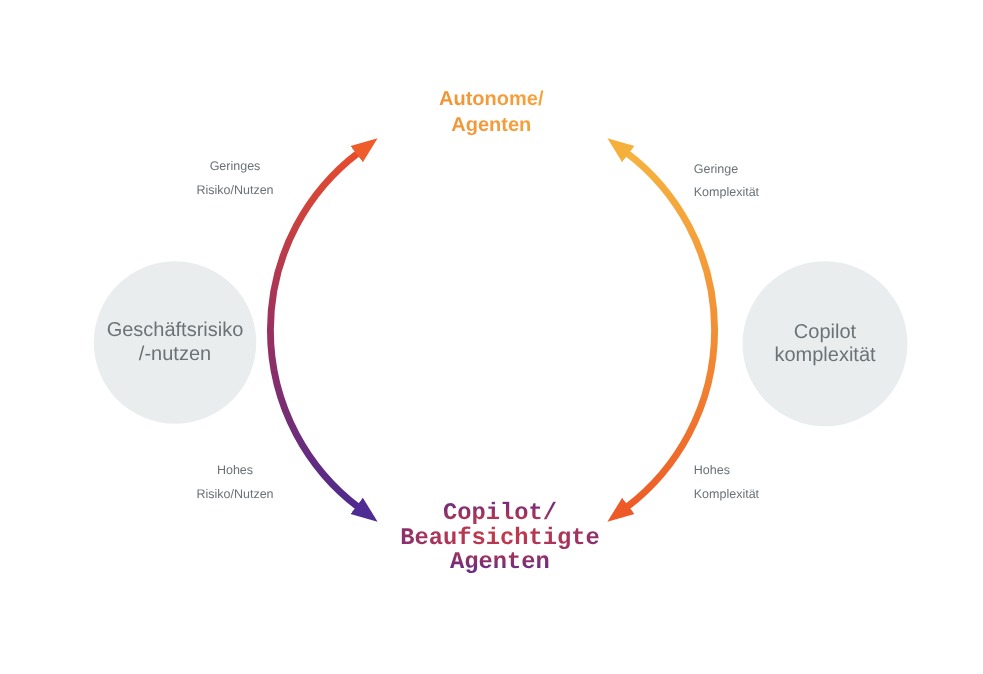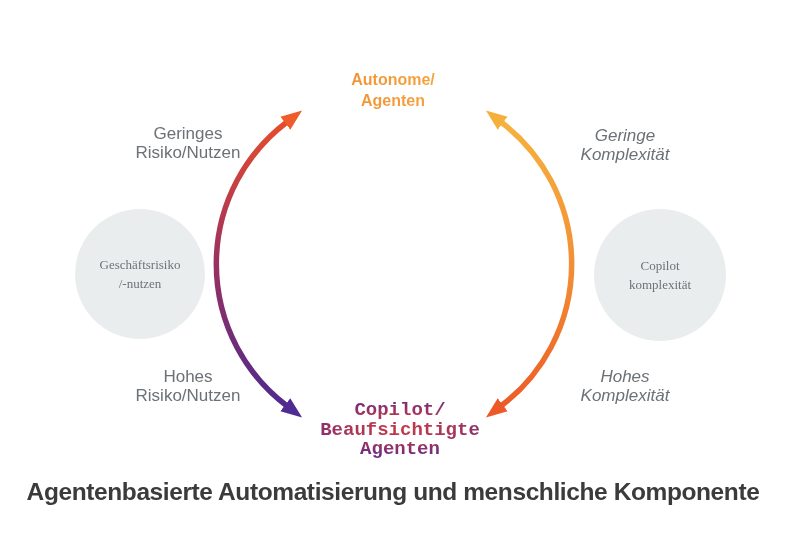--- a/index.html
+++ b/index.html
@@ -25,30 +25,30 @@
     color:var(--center_text,#ffffff);font-weight:800;font-size:23px;line-height:30px;text-align:center;
   }
   
   .gray-circle{
     border-radius:50%;background:var(--gray_circle_fill,#EAEDEE);
     display:flex;flex-direction:column;align-items:center;justify-content:center;
   }
   #left-circle{left:75px;top:209px;width:130px;height:130px;}
   #right-circle{left:594px;top:209px;width:132px;height:132px;}
   .gray-circle .line{
-    color:var(--gray_circle_text,#6C7377);font-size:13px;line-height:19px;text-align:center;white-space:nowrap;font-family:Liberation Serif, serif;
+    color:var(--gray_circle_text,#6C7377);font-size:16px;line-height:19px;text-align:center;white-space:nowrap;
   }
   
   .side-label .line{
-    color:var(--side_label_text,#6B7176);font-size:17px;line-height:19px;white-space:nowrap;
+    color:var(--side_label_text,#6B7176);font-size:10px;line-height:19px;white-space:nowrap;
   }
   #label-left-top,#label-left-bottom{left:118px;width:140px;text-align:center;}
   #label-left-top{top:124px;}
   #label-left-bottom{top:367px;}
-  #label-right-top,#label-right-bottom{left:555px;width:140px;text-align:center;font-style:italic;}
+  #label-right-top,#label-right-bottom{left:555px;width:140px;text-align:left;}
   #label-right-top{top:126px;}
   #label-right-bottom{top:367px;}
   
   .agent-label{text-align:center;font-weight:800;}
   .agent-label .line{white-space:nowrap;}
   #label-agent-top{
     left:293px;top:69px;width:200px;font-size:16px;line-height:21px;
     background:linear-gradient(90deg,#ED8A32 0%,#F49C3A 55%,#F9B03C 100%);
     -webkit-background-clip:text;background-clip:text;color:transparent;
   }
@@ -57,21 +57,20 @@
     background:radial-gradient(ellipse 60% 55% at 50% 45%,#C53B48 0%,#AB3458 45%,#6E2C80 85%);
     -webkit-background-clip:text;background-clip:text;color:transparent;font-family:Liberation Mono, monospace;
   }
   svg{position:absolute;left:0;top:0;}
 </style>
 </head>
 <body>
 
 <div id="canvas" style="--title_text: #3B3B3B; --side_label_text: #6B7176; --gray_circle_fill: #EAEDEE; --gray_circle_text: #6C7377; --center_text: #FFFFFF; --center_gradient_start: #7B2D8C; --center_gradient_mid: #EA612F; --center_gradient_end: #F8A42C; --agent_top_text_start: #ED8A32; --agent_top_text_end: #F9B03C; --agent_bottom_text_center: #C53B48; --agent_bottom_text_edge: #6E2C80; --left_arrow_bottom: #4C2A8E; --left_arrow_mid: #9A3060; --left_arrow_top: #E94C2B; --right_arrow_top: #F6B33F; --right_arrow_bottom: #ED5A27;">
 
-  <div id="title-bottom" class="abs title">Agentenbasierte Automatisierung und menschliche Komponente</div>
 
   <svg width="786" height="539" viewBox="0 0 786 539" aria-hidden="true">
     <defs>
       <linearGradient id="gradLeft" gradientUnits="userSpaceOnUse" x1="287" y1="410" x2="287" y2="118">
         <stop offset="0" stop-color="#4C2A8E"></stop>
         <stop offset="0.5" stop-color="#9A3060"></stop>
         <stop offset="1" stop-color="#E94C2B"></stop>
       </linearGradient>
       <linearGradient id="gradRight" gradientUnits="userSpaceOnUse" x1="501" y1="118" x2="501" y2="410">
         <stop offset="0" stop-color="#F6B33F"></stop>

